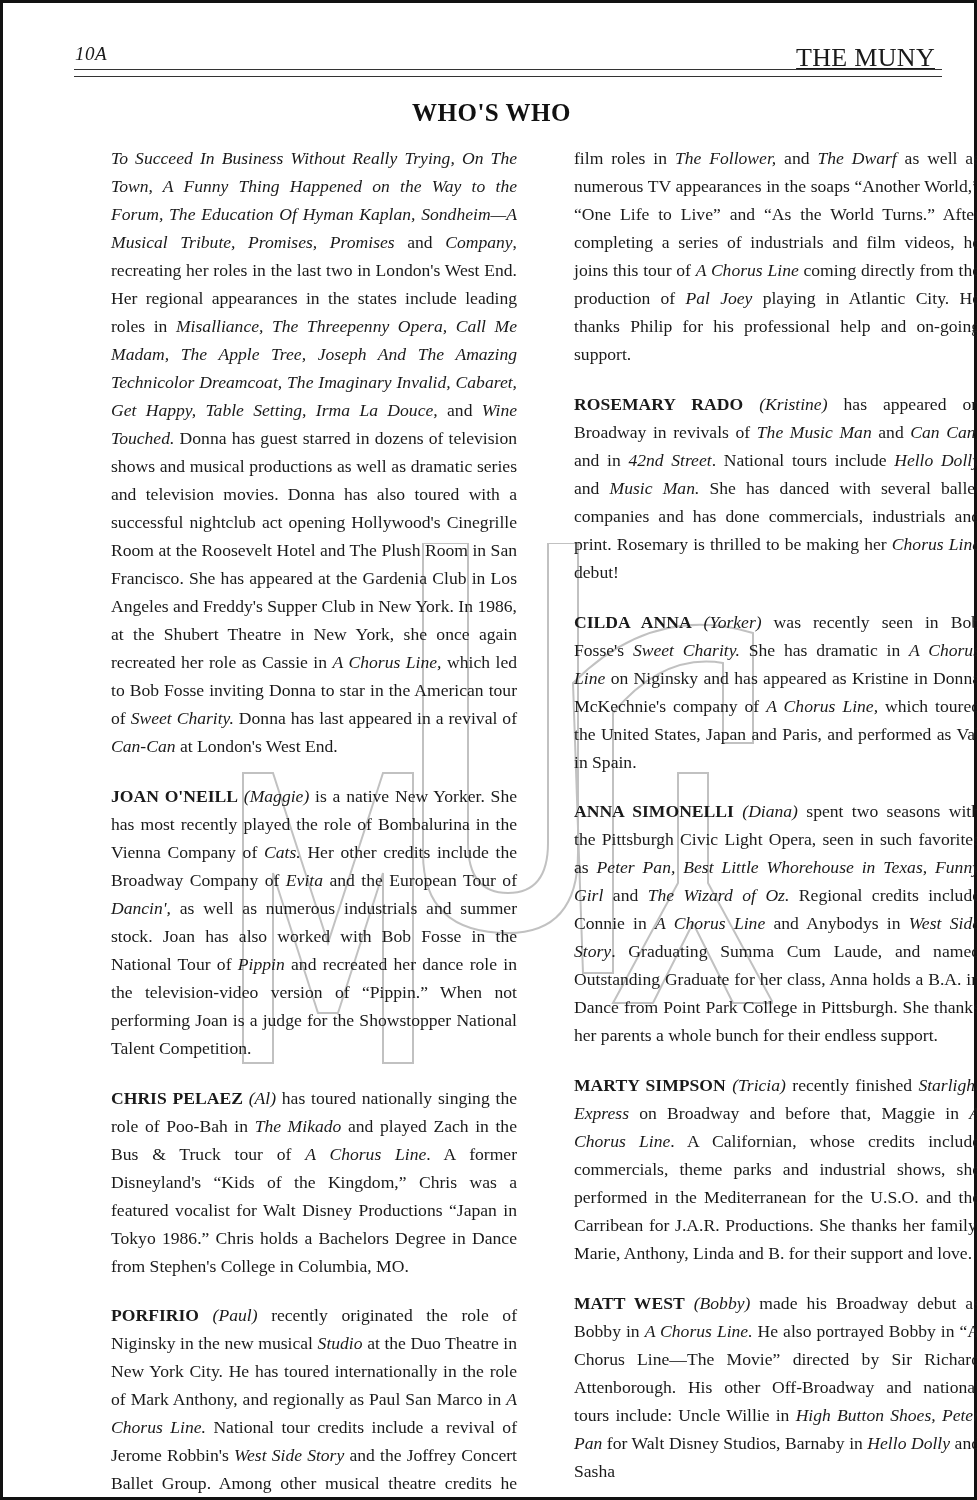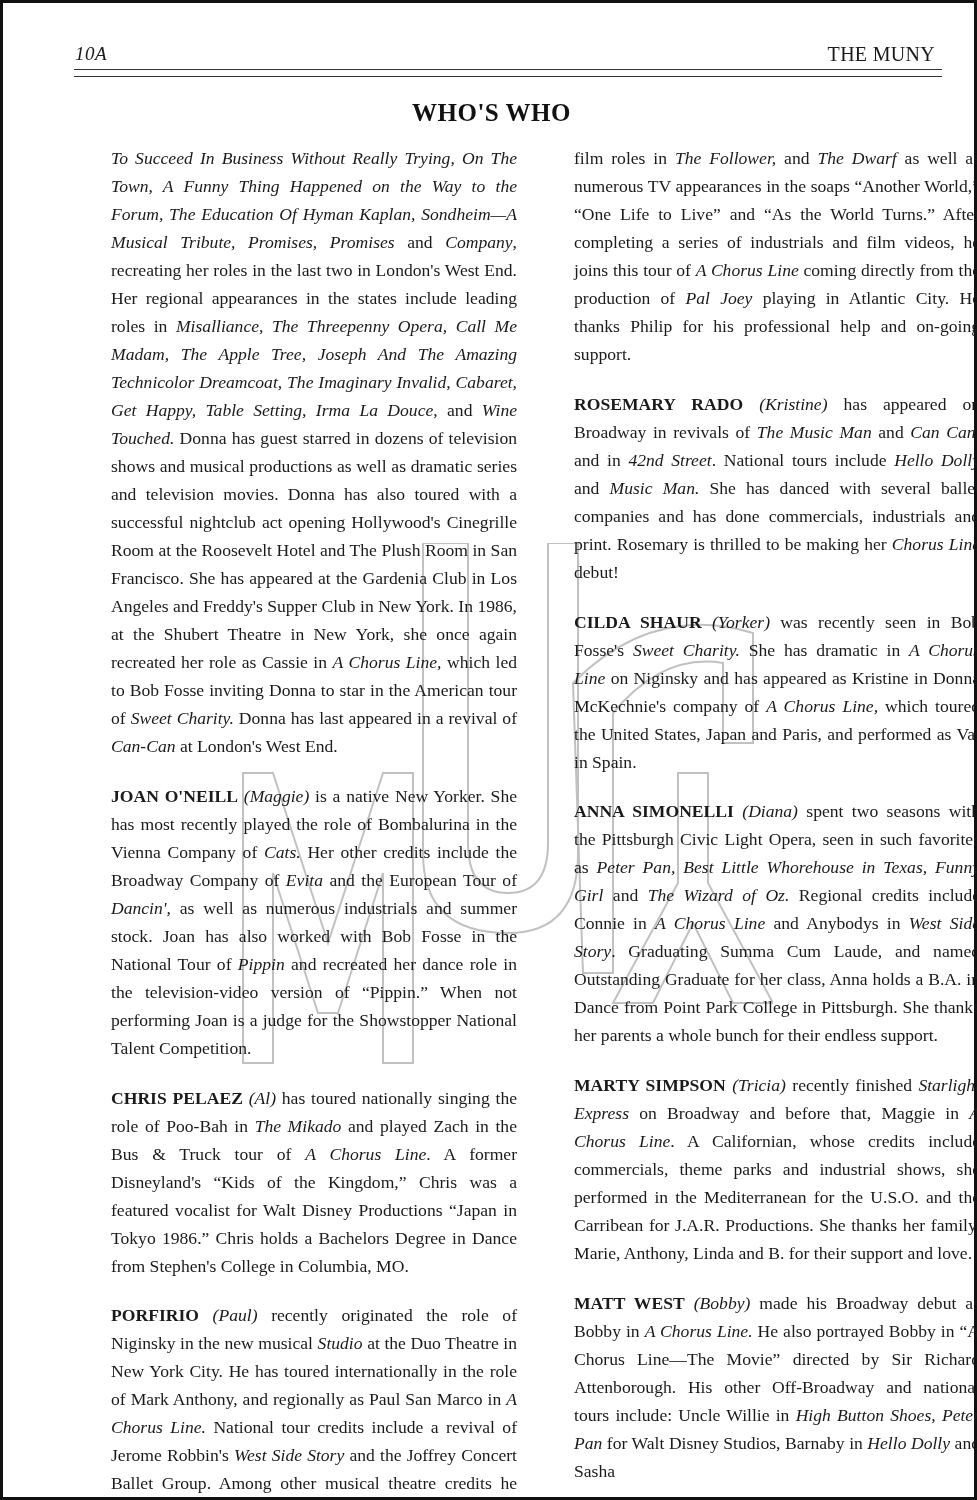--- a/index.html
+++ b/index.html
@@ -6,21 +6,21 @@
   body { width: 977px; height: 1500px; position: relative; overflow: hidden; }
   .page {
     position: absolute; left: 0; top: 0; width: 977px; height: 1500px;
     box-sizing: border-box; border: 3px solid #111; background: #fff;
     font-family: "Liberation Serif", "DejaVu Serif", serif; color: #1a1a1a;
   }
   .folio {
     position: absolute; left: 72px; top: 40px; font-size: 19px; font-style: italic; letter-spacing: 0.5px;
   }
   .runhead {
-    position: absolute; right: 39px; top: 40px; font-size: 20px; letter-spacing: 0.3px;
+    position: absolute; right: 39px; top: 40px; font-size: 26px; letter-spacing: 0.3px; text-decoration: underline;
   }
   .rule { position: absolute; left: 71px; width: 868px; height: 0; border-top: 1.5px solid #333; }
   .rule.r1 { top: 66px; }
   .rule.r2 { top: 73px; border-top-width: 1.5px; }
   .title {
     position: absolute; left: 0; width: 977px; top: 96px; text-align: center;
     font-weight: bold; font-size: 25px; letter-spacing: 0.5px; color: #111;
   }
   .col {
     position: absolute; top: 141px; width: 406px;
@@ -59,18 +59,18 @@
 
   <div class="col left" id="col-left">
       <p><i>To Succeed In Business Without Really Trying, On The Town, A Funny Thing Happened on the Way to the Forum, The Education Of Hyman Kaplan, Sondheim—A Musical Tribute, Promises, Promises</i><span> and </span><i>Company</i><span>, recreating her roles in the last two in London's West End. Her regional appearances in the states include leading roles in </span><i>Misalliance, The Threepenny Opera, Call Me Madam, The Apple Tree, Joseph And The Amazing Technicolor Dreamcoat, The Imaginary Invalid, Cabaret, Get Happy, Table Setting, Irma La Douce,</i><span> and </span><i>Wine Touched.</i><span> Donna has guest starred in dozens of television shows and musical productions as well as dramatic series and television movies. Donna has also toured with a successful nightclub act opening Hollywood's Cinegrille Room at the Roosevelt Hotel and The Plush Room in San Francisco. She has appeared at the Gardenia Club in Los Angeles and Freddy's Supper Club in New York. In 1986, at the Shubert Theatre in New York, she once again recreated her role as Cassie in </span><i>A Chorus Line,</i><span> which led to Bob Fosse inviting Donna to star in the American tour of </span><i>Sweet Charity.</i><span> Donna has last appeared in a revival of </span><i>Can-Can</i><span> at London's West End.</span></p>
       <p><span class="name">JOAN O'NEILL</span> <i>(Maggie)</i><span> is a native New Yorker. She has most recently played the role of Bombalurina in the Vienna Company of </span><i>Cats.</i><span> Her other credits include the Broadway Company of </span><i>Evita</i><span> and the European Tour of </span><i>Dancin',</i><span> as well as numerous industrials and summer stock. Joan has also worked with Bob Fosse in the National Tour of </span><i>Pippin</i><span> and recreated her dance role in the television-video version of “Pippin.” When not performing Joan is a judge for the Showstopper National Talent Competition.</span></p>
       <p><span class="name">CHRIS PELAEZ</span> <i>(Al)</i><span> has toured nationally singing the role of Poo-Bah in </span><i>The Mikado</i><span> and played Zach in the Bus &amp; Truck tour of </span><i>A Chorus Line</i><span>. A former Disneyland's “Kids of the Kingdom,” Chris was a featured vocalist for Walt Disney Productions “Japan in Tokyo 1986.” Chris holds a Bachelors Degree in Dance from Stephen's College in Columbia, MO.</span></p>
       <p><span class="name">PORFIRIO</span> <i>(Paul)</i><span> recently originated the role of Niginsky in the new musical </span><i>Studio</i><span> at the Duo Theatre in New York City. He has toured internationally in the role of Mark Anthony, and regionally as Paul San Marco in </span><i>A Chorus Line.</i><span> National tour credits include a revival of Jerome Robbin's </span><i>West Side Story</i><span> and the Joffrey Concert Ballet Group. Among other musical theatre credits he includes roles in </span><i>Joseph and the Amazing Technicolor Dreamcoat, Guys and Dolls, They're Playing Our Song, Pirates of Penzance</i><span> and </span><i>Man of LaMancha.</i><span> He has been featured in</span></p>
     </div>
   <div class="col right" id="col-right">
       <p><span>film roles in </span><i>The Follower,</i><span> and </span><i>The Dwarf</i><span> as well as numerous TV appearances in the soaps “Another World,” “One Life to Live” and “As the World Turns.” After completing a series of industrials and film videos, he joins this tour of </span><i>A Chorus Line</i><span> coming directly from the production of </span><i>Pal Joey</i><span> playing in Atlantic City. He thanks Philip for his professional help and on-going support.</span></p>
       <p><span class="name">ROSEMARY RADO</span> <i>(Kristine)</i><span> has appeared on Broadway in revivals of </span><i>The Music Man</i><span> and </span><i>Can Can</i><span>, and in </span><i>42nd Street</i><span>. National tours include </span><i>Hello Dolly</i><span> and </span><i>Music Man.</i><span> She has danced with several ballet companies and has done commercials, industrials and print. Rosemary is thrilled to be making her </span><i>Chorus Line</i><span> debut!</span></p>
-      <p><span class="name">CILDA SHAUR</span> <i>(Yorker)</i><span> was recently seen in Bob Fosse's </span><i>Sweet Charity.</i><span> She has dramatic in </span><i>A Chorus Line</i><span> on Niginsky and has appeared as Kristine in Donna McKechnie's company of </span><i>A Chorus Line,</i><span> which toured the United States, Japan and Paris, and performed as Val in Spain.</span></p>
+      <p><span class="name">CILDA ANNA</span> <i>(Yorker)</i><span> was recently seen in Bob Fosse's </span><i>Sweet Charity.</i><span> She has dramatic in </span><i>A Chorus Line</i><span> on Niginsky and has appeared as Kristine in Donna McKechnie's company of </span><i>A Chorus Line,</i><span> which toured the United States, Japan and Paris, and performed as Val in Spain.</span></p>
       <p><span class="name">ANNA SIMONELLI</span> <i>(Diana)</i><span> spent two seasons with the Pittsburgh Civic Light Opera, seen in such favorites as </span><i>Peter Pan, Best Little Whorehouse in Texas, Funny Girl</i><span> and </span><i>The Wizard of Oz.</i><span> Regional credits include Connie in </span><i>A Chorus Line</i><span> and Anybodys in </span><i>West Side Story</i><span>. Graduating Summa Cum Laude, and named Outstanding Graduate for her class, Anna holds a B.A. in Dance from Point Park College in Pittsburgh. She thanks her parents a whole bunch for their endless support.</span></p>
       <p><span class="name">MARTY SIMPSON</span> <i>(Tricia)</i><span> recently finished </span><i>Starlight Express</i><span> on Broadway and before that, Maggie in </span><i>A Chorus Line</i><span>. A Californian, whose credits include commercials, theme parks and industrial shows, she performed in the Mediterranean for the U.S.O. and the Carribean for J.A.R. Productions. She thanks her family, Marie, Anthony, Linda and B. for their support and love.</span></p>
       <p><span class="name">MATT WEST</span> <i>(Bobby)</i><span> made his Broadway debut as Bobby in </span><i>A Chorus Line.</i><span> He also portrayed Bobby in “A Chorus Line—The Movie” directed by Sir Richard Attenborough. His other Off-Broadway and national tours include: Uncle Willie in </span><i>High Button Shoes, Peter Pan</i><span> for Walt Disney Studios, Barnaby in </span><i>Hello Dolly</i><span> and Sasha</span></p>
     </div>
 </div>
 
 </body></html>

